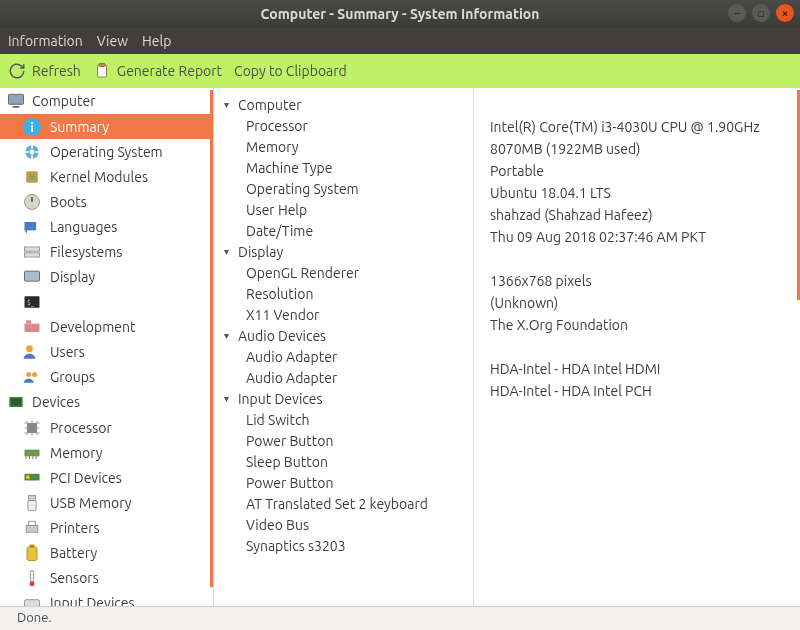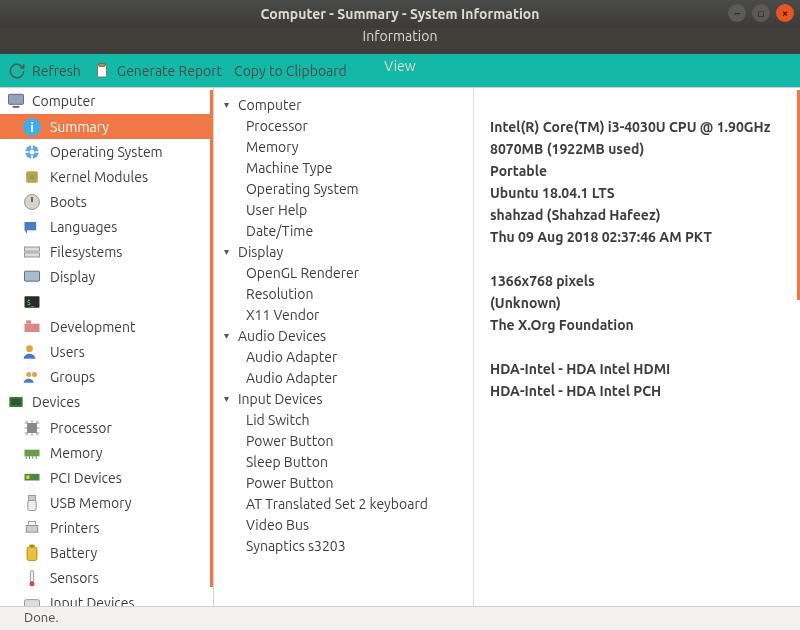--- a/index.html
+++ b/index.html
@@ -1,41 +1,41 @@
 <!DOCTYPE html>
 <html><head>
 <meta charset="utf-8">
 <style>
 * { box-sizing: border-box; margin: 0; padding: 0; }
 body { font-family: "Ubuntu", "DejaVu Sans", sans-serif; font-size: 14px; background: #f2f1f0; color: #3c3c3c; width: 800px; height: 630px; overflow: hidden; }
 .titlebar { background: linear-gradient(#4a4a46, #3c3b37); color: #dfdbd2; height: 28px; display: flex; align-items: center; justify-content: center; position: relative; font-weight: bold; font-size: 14px; }
 .titlebar .wincontrols { position: absolute; right: 6px; top: 4px; display: flex; gap: 6px; }
 .winbtn { width: 18px; height: 18px; border-radius: 9px; background: #5b5a55; display: flex; align-items: center; justify-content: center; font-size: 11px; line-height: 1; color: #2b2b28; }
 .winbtn.close { background: #e95420; color: #4a1a07; }
-.menubar { background: #403f3a; color: #dfdbd2; height: 26px; display: flex; align-items: center; padding: 0 8px; gap: 14px; font-size: 14px; flex-direction: column; }
-.toolbar { background: #14b8a6; height: 34px; display: flex; align-items: center; padding: 0 8px; gap: 12px; border-bottom: 1px solid #d0cfce; }
+.menubar { background: #403f3a; color: #dfdbd2; height: 26px; display: flex; align-items: center; padding: 0 8px; gap: 14px; font-size: 14px; }
+.toolbar { background: #bef264; height: 34px; display: flex; align-items: center; padding: 0 8px; gap: 12px; border-bottom: 1px solid #d0cfce; }
 .toolbar .tbtn { display: flex; align-items: center; gap: 6px; color: #4c4c4c; cursor: pointer; }
 .toolbar .tbtn svg { width: 18px; height: 18px; }
 .content { display: flex; height: 518px; background: #fff; }
 .sidebar { width: 214px; border-right: 1px solid #d6d3d0; overflow-y: auto; background: #fff; position: relative; }
 .sidebar::after { content:""; position:absolute; right:0; top:2px; width:3px; height:96%; background:#f07746; }
 .sidebar-group-header { display: flex; align-items: center; gap: 6px; padding: 3px 6px; font-size: 14px; }
 .sidebar-item { display: flex; align-items: center; gap: 8px; padding: 2.5px 6px 2.5px 22px; font-size: 14px; cursor: pointer; }
 .sidebar-item.selected { background: #f07746; color: #fff; }
 .sidebar-item .icon, .sidebar-group-header .icon { width: 20px; height: 20px; flex-shrink:0; display:flex; align-items:center; justify-content:center; }
 .main { flex: 1; display: flex; overflow-y: hidden; position: relative; background:#fff; }
 .main::after { content:""; position:absolute; right:0; top:2px; width:3px; height:210px; background:#f07746; }
 .kcol, .vcol { padding: 6px 0 6px 0; }
 .kcol { width: 260px; border-right: 1px solid #e0ddda; }
-.vcol { flex: 1; padding-left: 16px; font-weight: bold; }
+.vcol { flex: 1; padding-left: 16px; }
 .group-row { padding: 2.5px 0 2.5px 10px; display:flex; align-items:center; gap:4px; }
 .item-row { padding: 2.5px 0 2.5px 32px; }
 .val-row { padding: 2.5px 0; height: 22px; }
 .tri { font-size: 10px; color:#555; width:10px; display:inline-block; }
-.statusbar { height: 24px; background: #f2f1f0; border-top: 1px solid #d0cfce; padding: 3px 24px; font-size: 13px; color:#4c4c4c; }
+.statusbar { height: 24px; background: #f2f1f0; border-top: 1px solid #d0cfce; padding: 3px 17px; font-size: 13px; color:#4c4c4c; }
 svg { display: block; }
 </style>
 </head>
 <body>
 
 <div class="titlebar">
   <span>Computer - Summary - System Information</span>
   <div class="wincontrols">
     <div class="winbtn">–</div>
     <div class="winbtn">▫</div>

